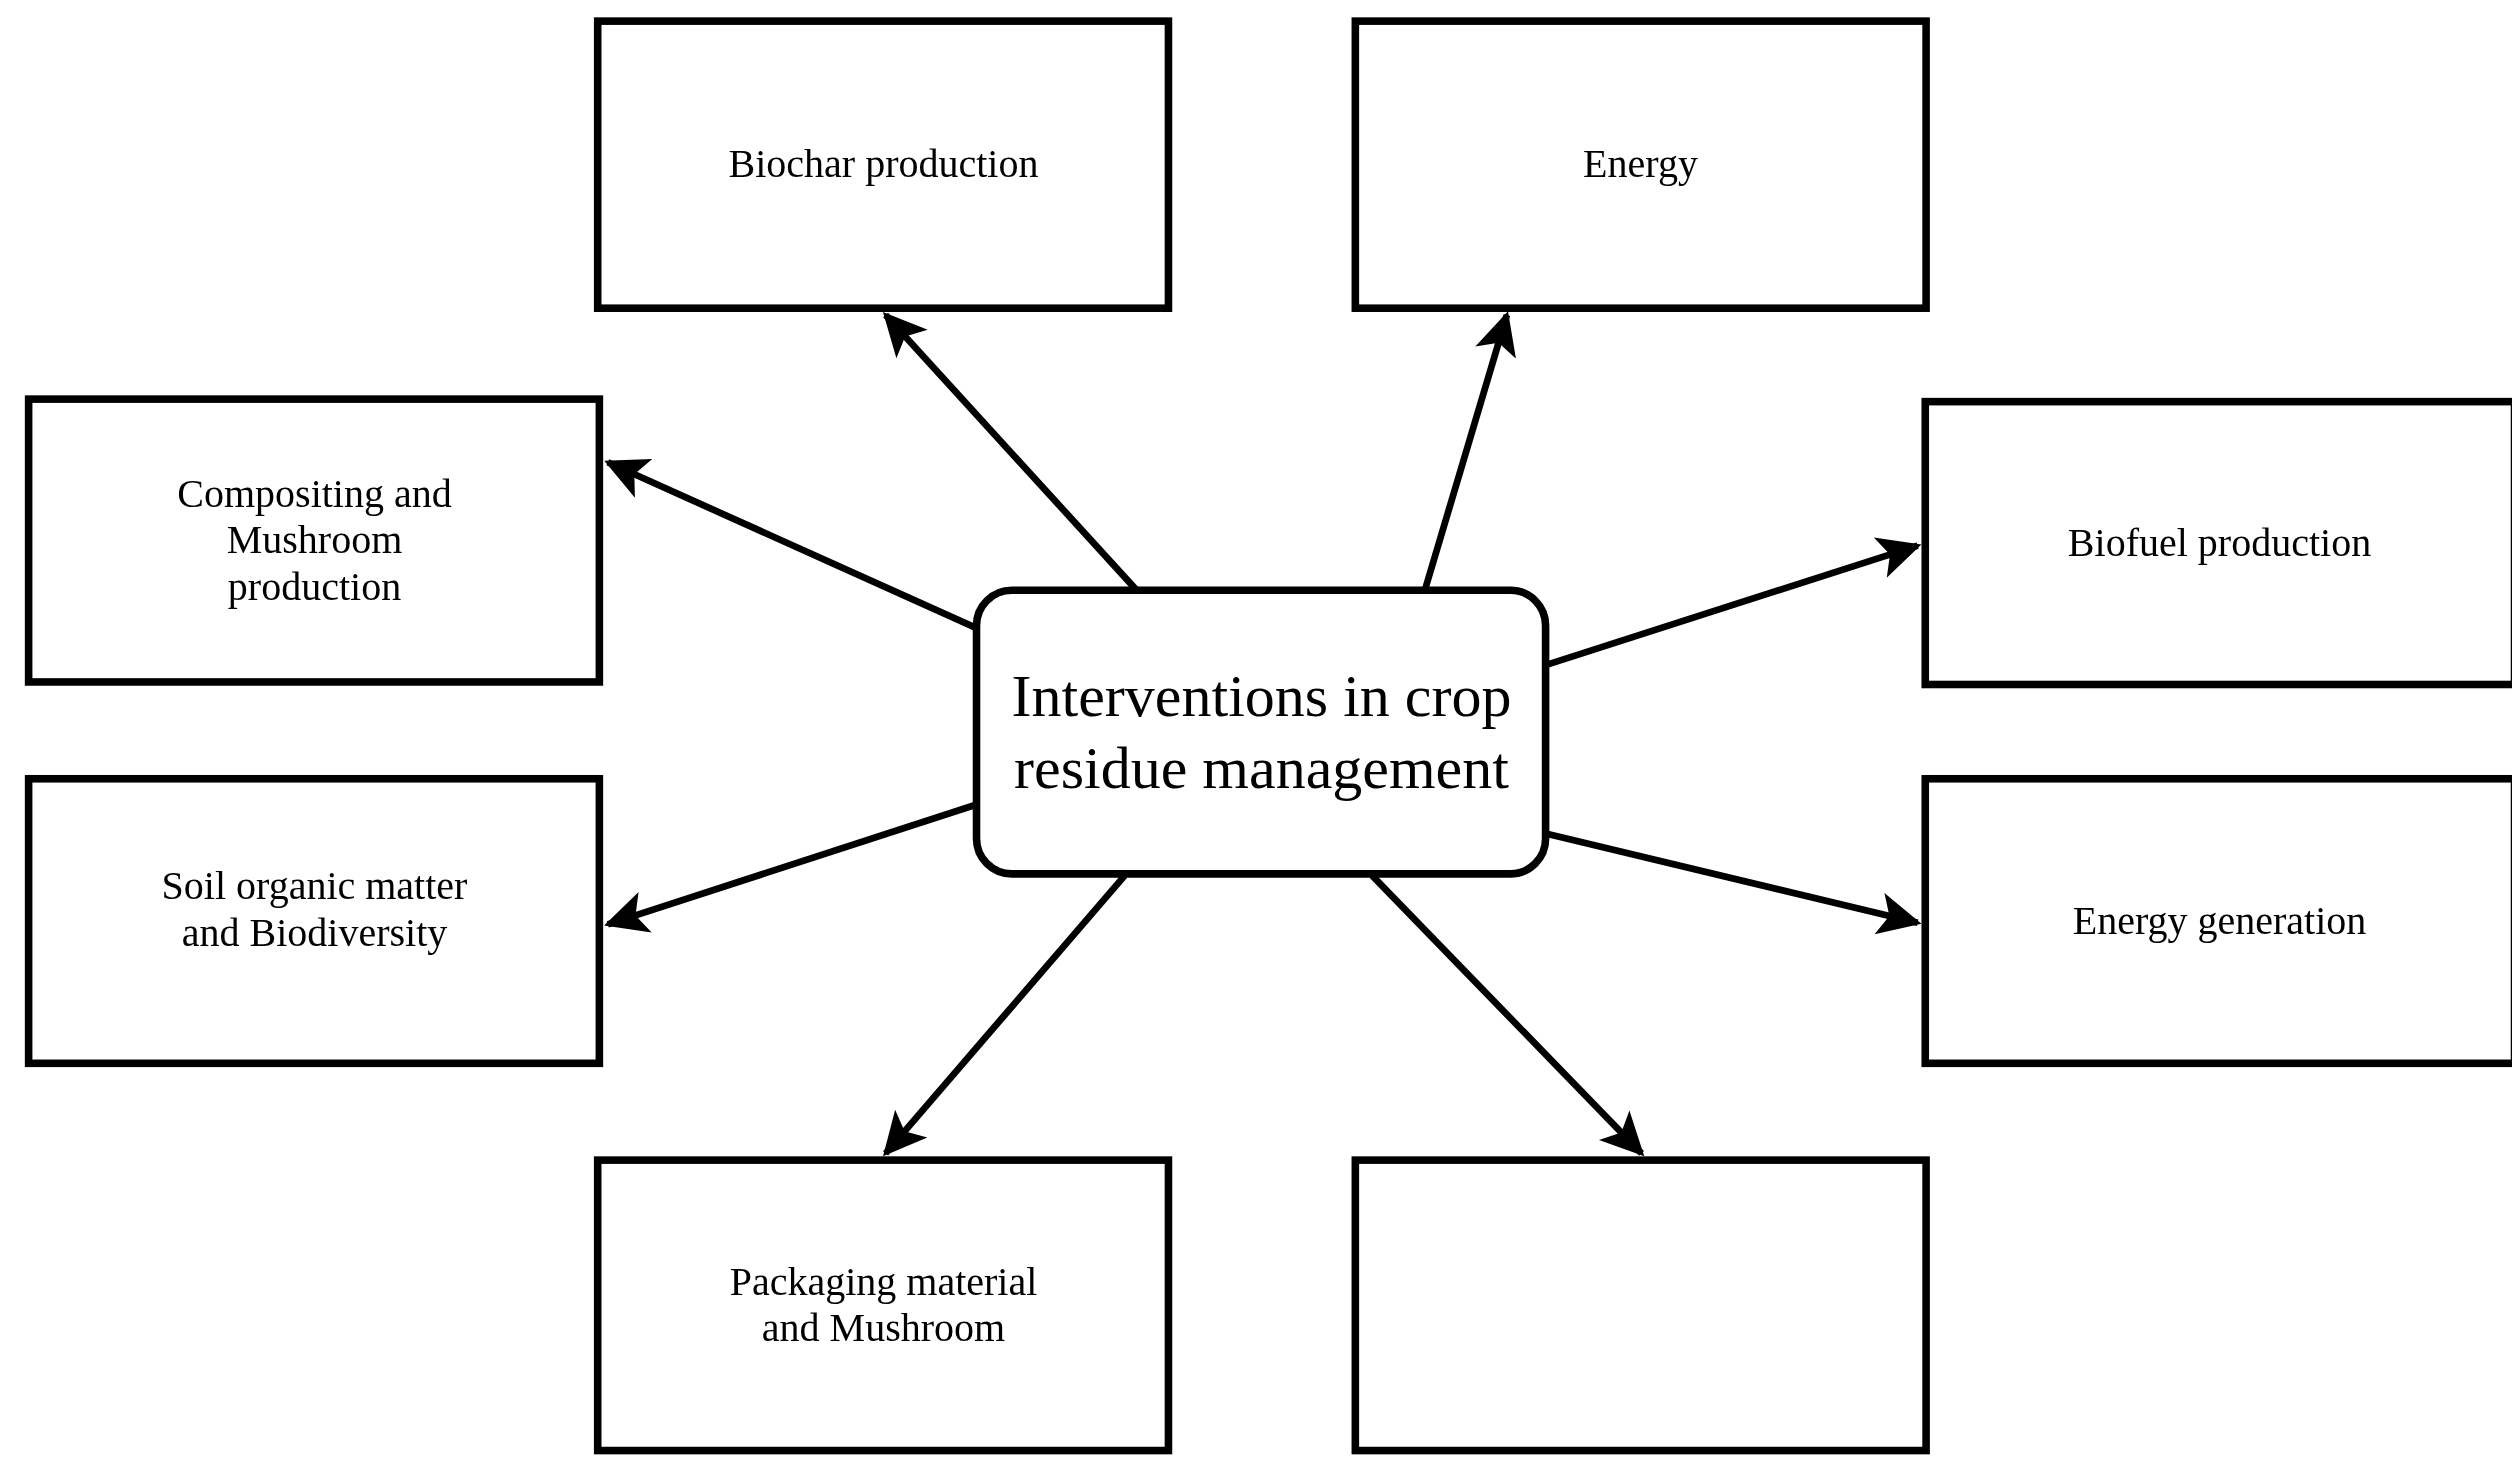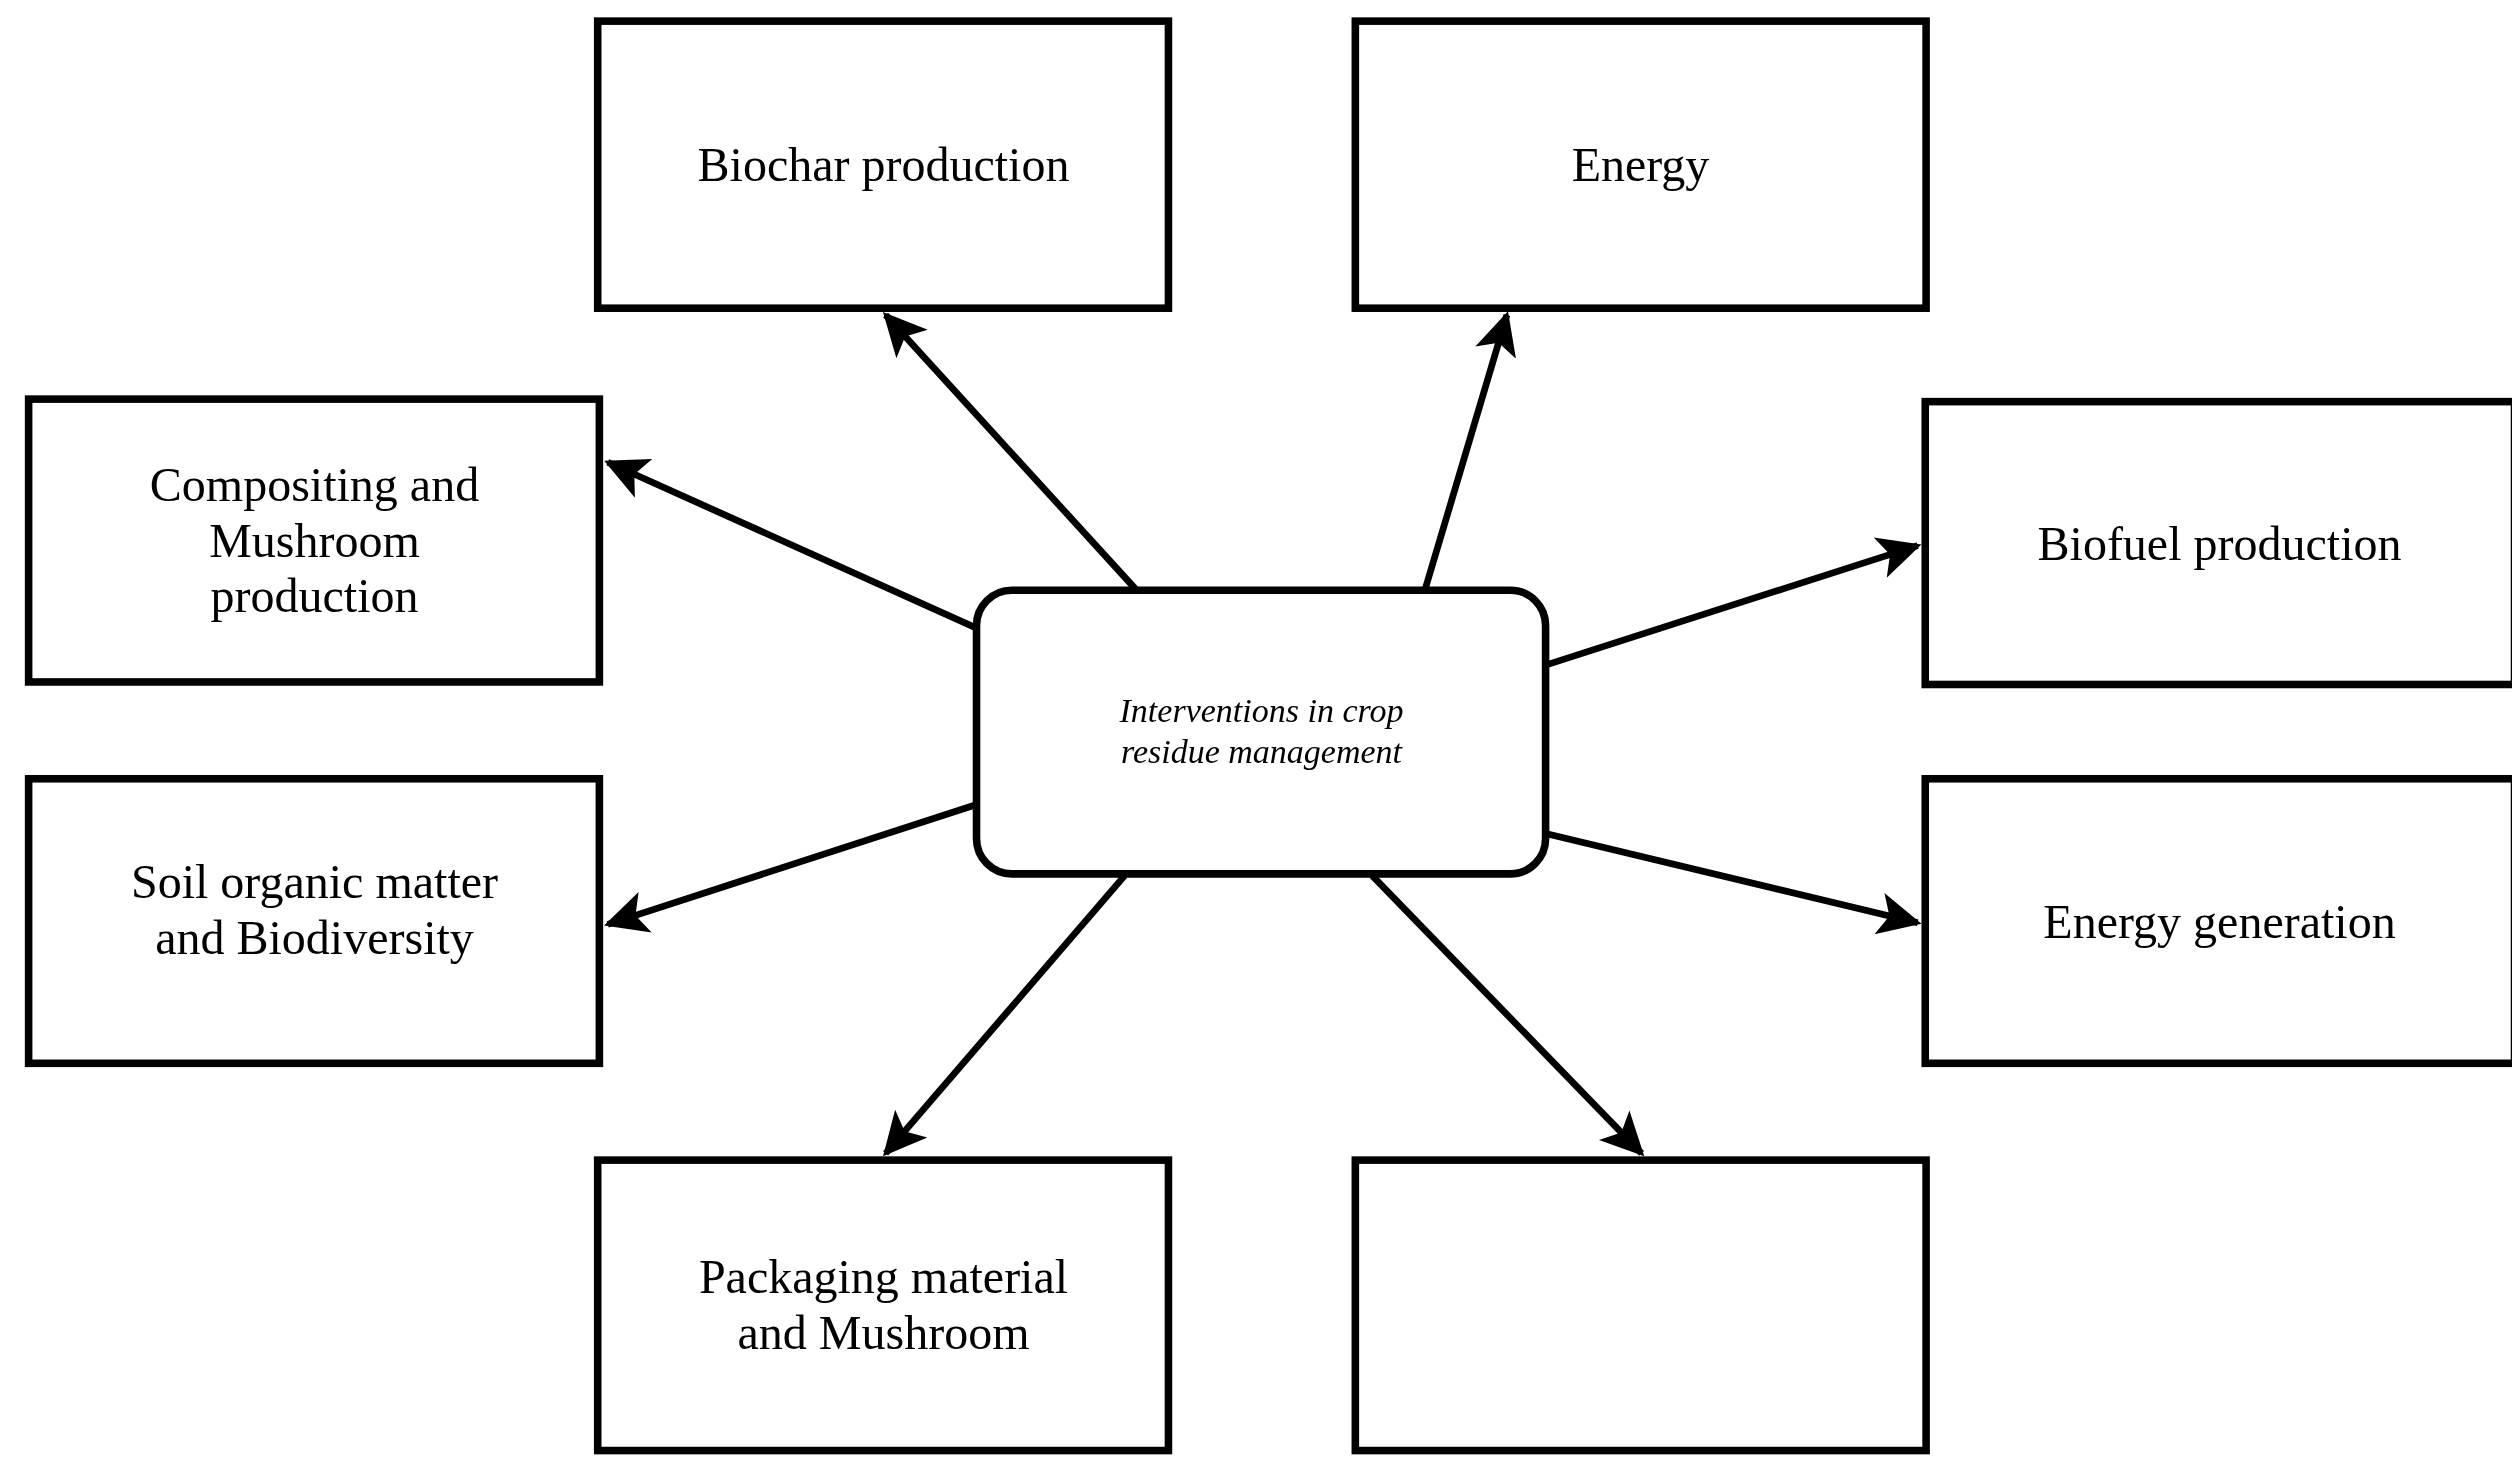--- a/index.html
+++ b/index.html
@@ -48,30 +48,29 @@
     stroke: none;
   }
   .node-label {
     position: absolute;
     display: flex;
     align-items: center;
     justify-content: center;
     text-align: center;
     color: #000000;
     font-family: "Liberation Serif", "DejaVu Serif", serif;
-    font-size: 48px;
+    font-size: 40px;
     line-height: 1.16;
     letter-spacing: 0px;
     white-space: pre-line;
     pointer-events: none;
   }
   .node-label.center-label {
-    font-size: 34px;
+    font-size: 60px;
     line-height: 1.20;
-    font-style: italic;
   }
 </style>
 </head>
 <body>
 
 <div id="diagram-root">
 
   <svg class="canvas" viewBox="0 0 2984 1746" xmlns="http://www.w3.org/2000/svg">
     <defs>
       <marker id="arrow" viewBox="0 0 12 12" refX="10" refY="6" markerWidth="7" markerHeight="7" orient="auto-start-reverse" markerUnits="strokeWidth">

